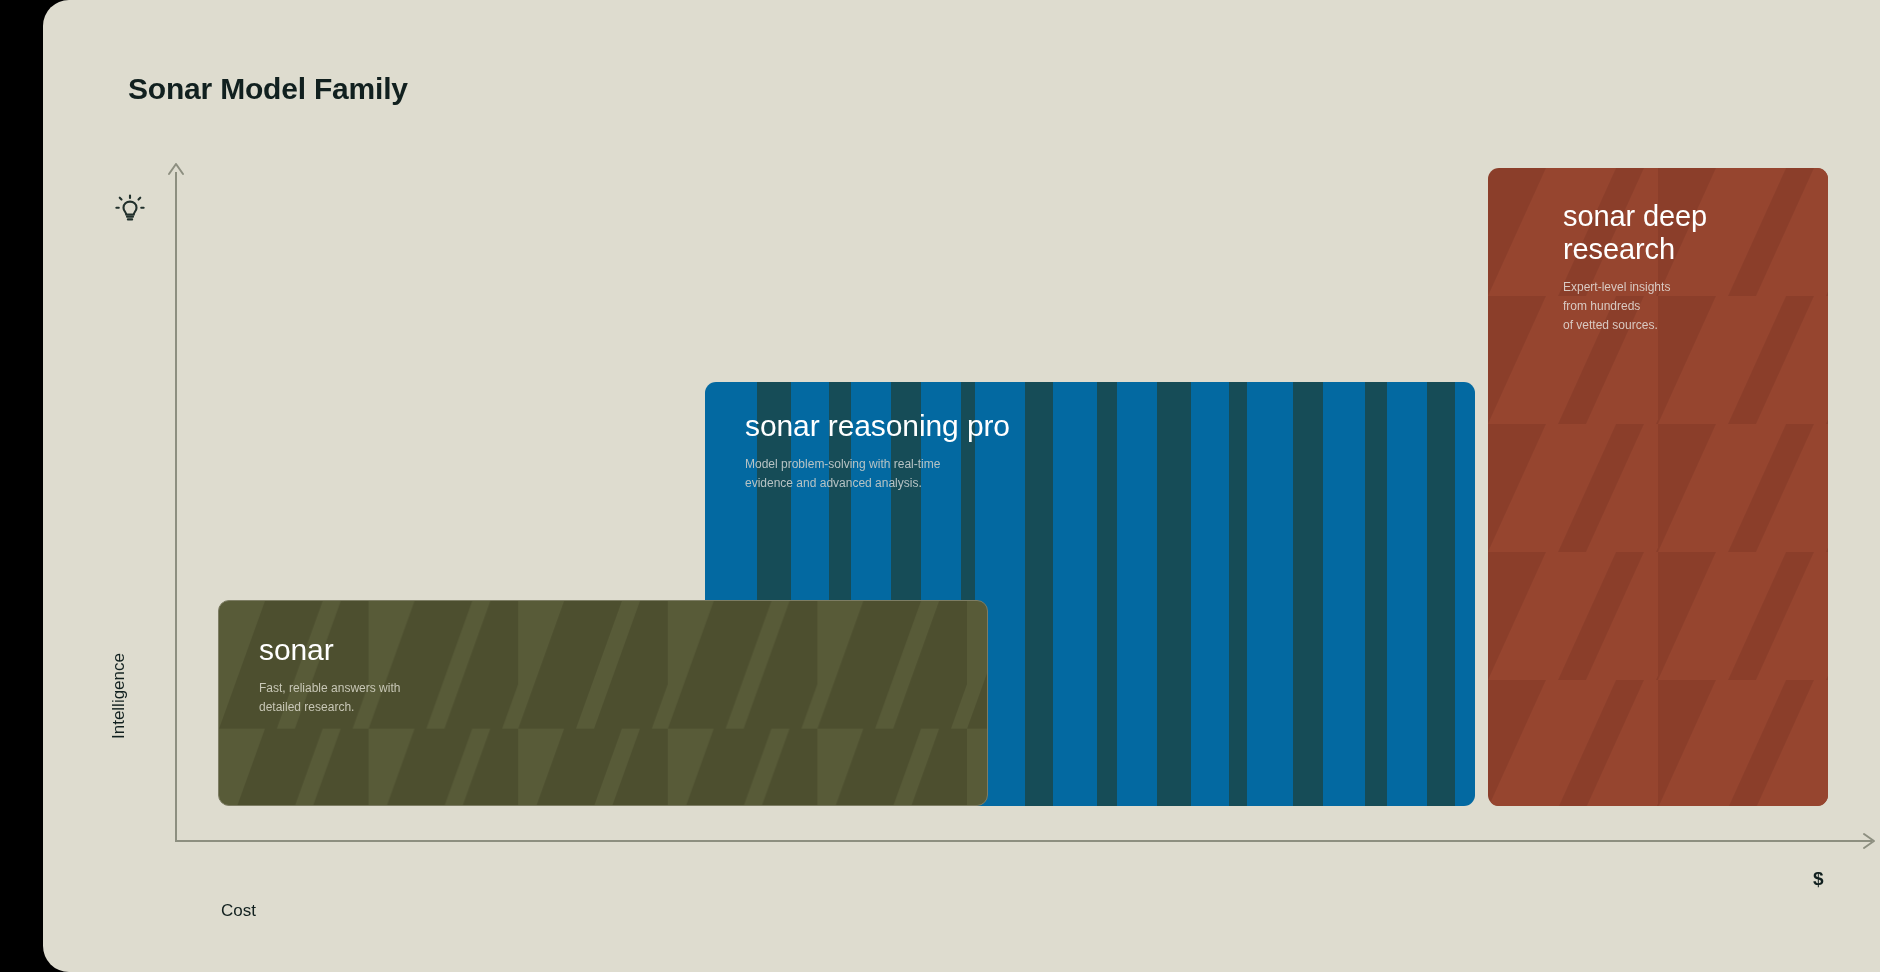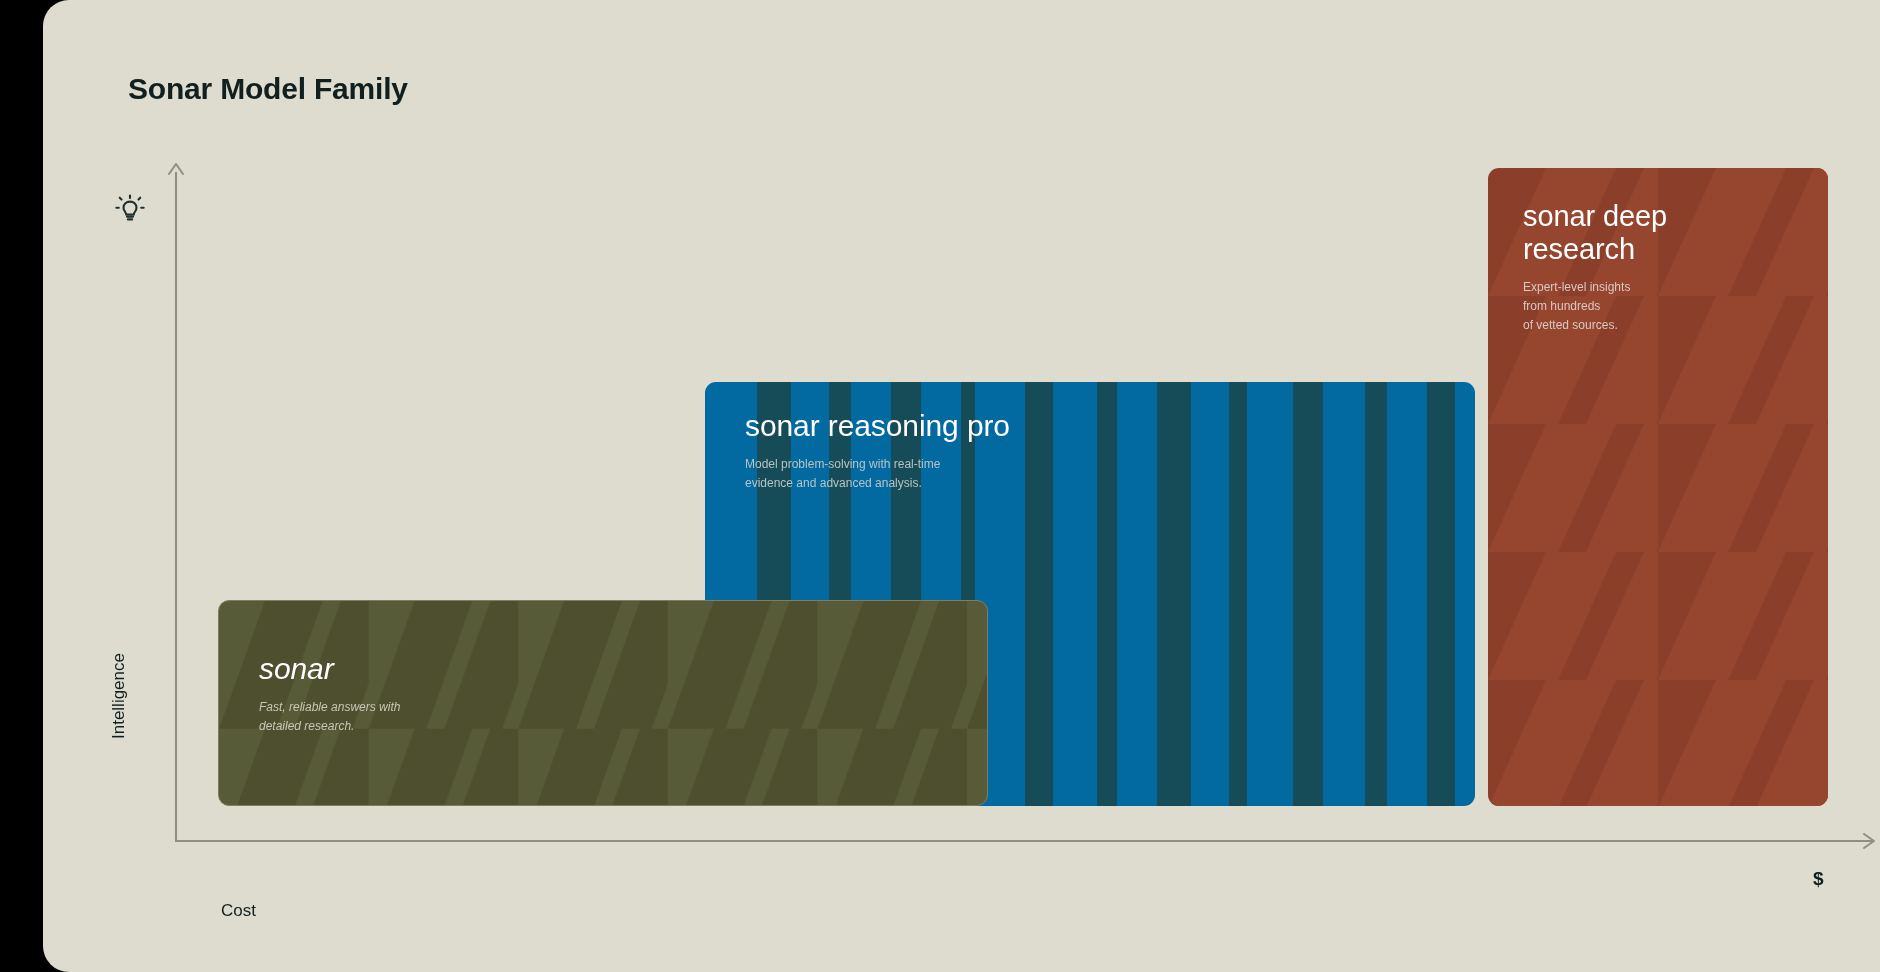--- a/index.html
+++ b/index.html
@@ -140,21 +140,21 @@
   
   #bar-sonar {
     left: 175px;
     top: 600px;
     width: 770px;
     height: 206px;
     background: #585b38;
     border: 1px solid #7d7d64;
     z-index: 3;
   }
-  #bar-sonar .bar-content { padding: 51px 0 0 40px; font-style: italic; }
+  #bar-sonar .bar-content { padding: 32px 0 0 40px; }
   #bar-sonar .bar-desc { color: #c8c7b6; }
 
   
   #bar-sonar-reasoning-pro {
     left: 662px;
     top: 382px;
     width: 770px;
     height: 424px;
     background: #0369a1;
     z-index: 2;
@@ -163,20 +163,21 @@
   #bar-sonar-reasoning-pro .bar-desc { color: #b7c3c4; }
 
   
   #bar-sonar-deep-research {
     left: 1445px;
     top: 168px;
     width: 340px;
     height: 638px;
     background: #8b3e2a;
     z-index: 1;
+    padding-left: 40px;
   }
   #bar-sonar-deep-research .bar-content { padding: 32px 0 0 35px; }
   #bar-sonar-deep-research .bar-name { font-size: 29px; }
   #bar-sonar-deep-research .bar-desc { color: #d9c9c2; }
 </style>
 </head>
 <body>
 
 <div id="page">
 

